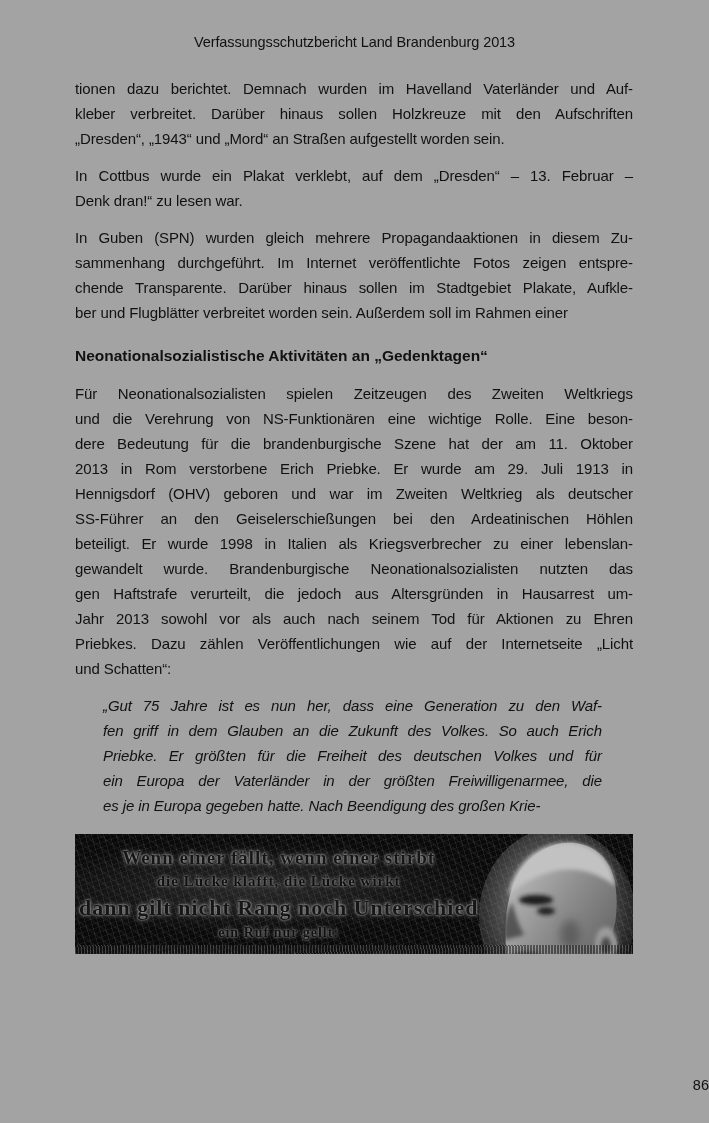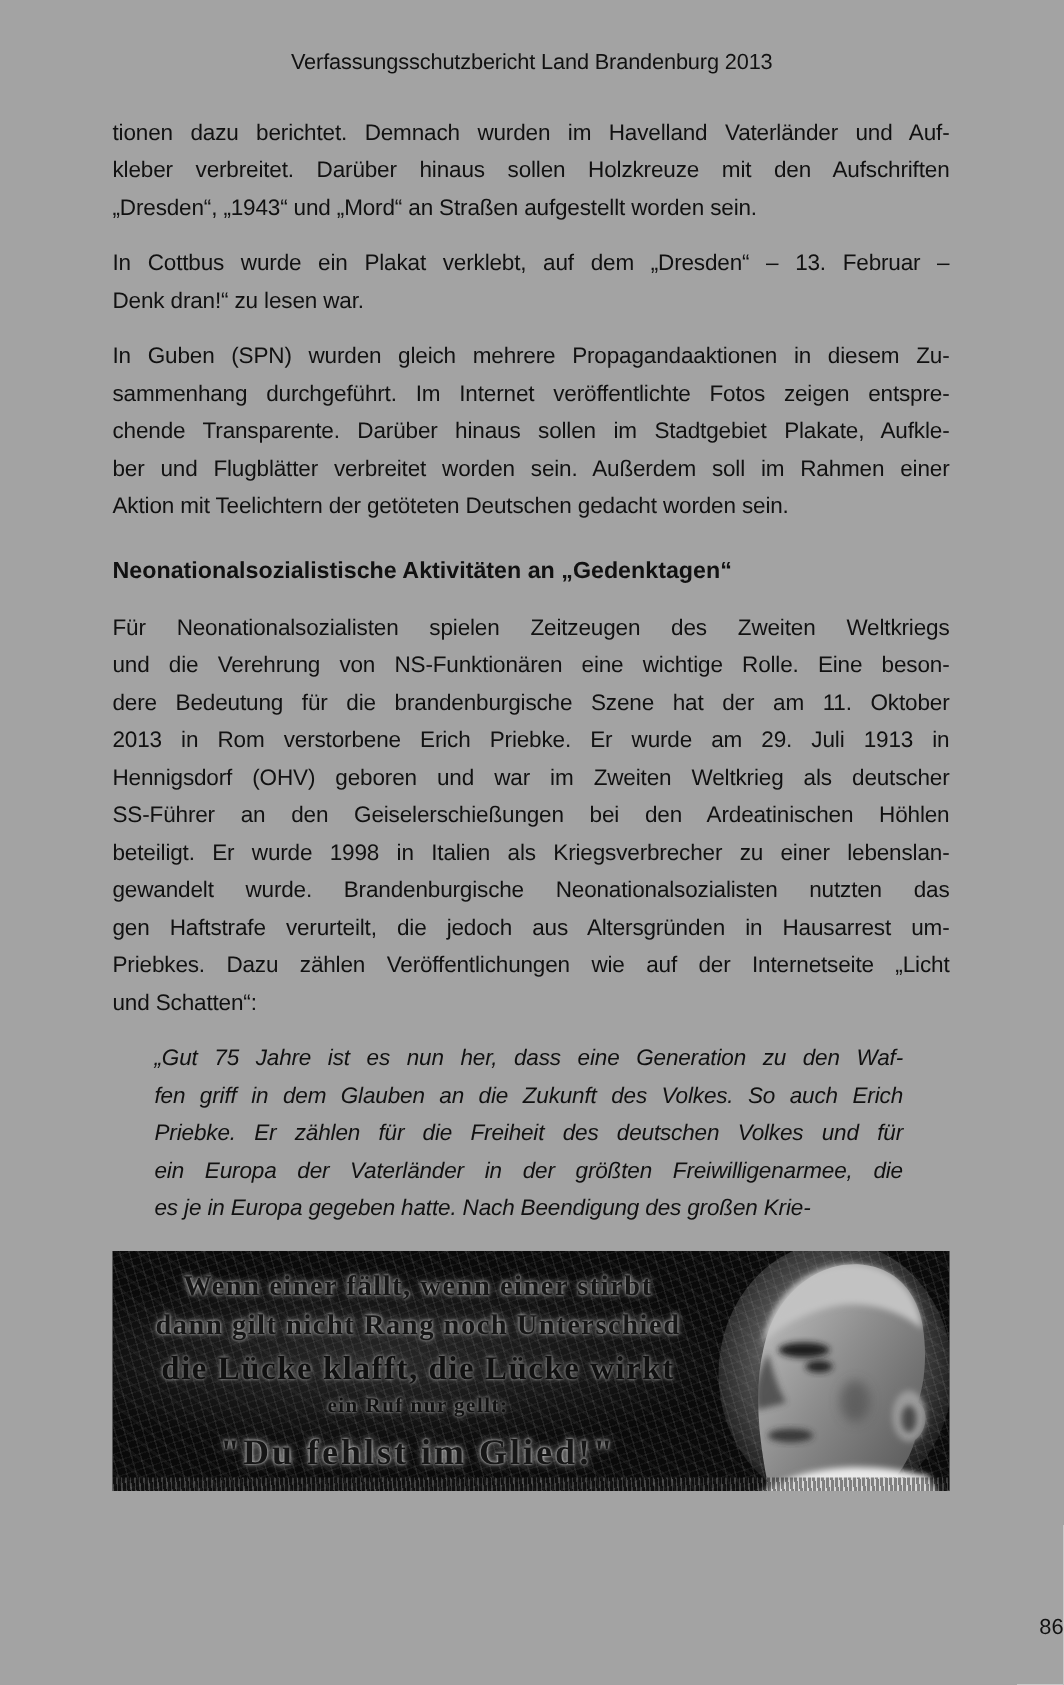--- a/index.html
+++ b/index.html
@@ -46,21 +46,21 @@
   .heading {
     font-weight: bold;
     font-size: 15.5px;
     line-height: 25px;
     margin: 18px 0 13px 0;
   }
   
   .banner {
     position: relative;
     margin-top: 16px;
-    height: 160px;
+    height: 120px;
     overflow: hidden;
     background:
       radial-gradient(ellipse 60% 55% at 32% 45%, rgba(110,110,110,0.30), rgba(0,0,0,0) 70%),
       repeating-linear-gradient(74deg, rgba(150,150,150,0.13) 0 1px, rgba(0,0,0,0) 1px 6px),
       repeating-linear-gradient(-18deg, rgba(120,120,120,0.10) 0 1px, rgba(0,0,0,0) 1px 5px),
       repeating-linear-gradient(38deg, rgba(90,90,90,0.12) 0 2px, rgba(0,0,0,0) 2px 9px),
       #0a0a0a;
   }
   .banner::after {
     content: "";
@@ -129,50 +129,50 @@
         </div>
         <div class="para">
           <div class="line">In Cottbus wurde ein Plakat verklebt, auf dem „Dresden“ – 13. Februar –</div>
           <div class="line">Denk dran!“ zu lesen war.</div>
         </div>
         <div class="para">
           <div class="line">In Guben (SPN) wurden gleich mehrere Propagandaaktionen in diesem Zu-</div>
           <div class="line">sammenhang durchgeführt. Im Internet veröffentlichte Fotos zeigen entspre-</div>
           <div class="line">chende Transparente. Darüber hinaus sollen im Stadtgebiet Plakate, Aufkle-</div>
           <div class="line">ber und Flugblätter verbreitet worden sein. Außerdem soll im Rahmen einer</div>
-          <div class="line">Aktion mit Teelichtern der getöteten Deutschen gedacht worden sein.</div>
         </div>
         <div class="heading">Neonationalsozialistische Aktivitäten an „Gedenktagen“</div>
         <div class="para">
           <div class="line">Für Neonationalsozialisten spielen Zeitzeugen des Zweiten Weltkriegs</div>
           <div class="line">und die Verehrung von NS-Funktionären eine wichtige Rolle. Eine beson-</div>
           <div class="line">dere Bedeutung für die brandenburgische Szene hat der am 11. Oktober</div>
           <div class="line">2013 in Rom verstorbene Erich Priebke. Er wurde am 29. Juli 1913 in</div>
           <div class="line">Hennigsdorf (OHV) geboren und war im Zweiten Weltkrieg als deutscher</div>
           <div class="line">SS-Führer an den Geiselerschießungen bei den Ardeatinischen Höhlen</div>
           <div class="line">beteiligt. Er wurde 1998 in Italien als Kriegsverbrecher zu einer lebenslan-</div>
           <div class="line">gewandelt wurde. Brandenburgische Neonationalsozialisten nutzten das</div>
           <div class="line">gen Haftstrafe verurteilt, die jedoch aus Altersgründen in Hausarrest um-</div>
+          <div class="line">Jahr 2013 sowohl vor als auch nach seinem Tod für Aktionen zu Ehren</div>
           <div class="line">Priebkes. Dazu zählen Veröffentlichungen wie auf der Internetseite „Licht</div>
           <div class="line">und Schatten“:</div>
         </div>
         <div class="para quote">
           <div class="line">„Gut 75 Jahre ist es nun her, dass eine Generation zu den Waf-</div>
           <div class="line">fen griff in dem Glauben an die Zukunft des Volkes. So auch Erich</div>
-          <div class="line">Priebke. Er zählen für die Freiheit des deutschen Volkes und für</div>
+          <div class="line">Priebke. Er größten für die Freiheit des deutschen Volkes und für</div>
           <div class="line">ein Europa der Vaterländer in der größten Freiwilligenarmee, die</div>
           <div class="line">es je in Europa gegeben hatte. Nach Beendigung des großen Krie-</div>
         </div>
       </div>
 
     <div class="banner">
       <div class="banner-text" id="banner-text">
           <div class="banner-line em-large">Wenn einer fällt, wenn einer stirbt</div>
+          <div class="banner-line em-small">die Lücke klafft, die Lücke wirkt</div>
           <div class="banner-line em-large">dann gilt nicht Rang noch Unterschied</div>
-          <div class="banner-line em-small">die Lücke klafft, die Lücke wirkt</div>
           <div class="banner-line em-small">ein Ruf nur gellt:</div>
           <div class="banner-line em-xlarge">"Du fehlst im Glied!"</div>
         </div>
 
       <svg class="portrait" viewBox="0 0 158 164" xmlns="http://www.w3.org/2000/svg">
         <defs>
           <radialGradient id="glow" cx="48%" cy="45%" r="62%">
             <stop offset="0%" stop-color="#d9d9d9" stop-opacity="0.95"></stop>
             <stop offset="55%" stop-color="#9a9a9a" stop-opacity="0.45"></stop>
             <stop offset="100%" stop-color="#9a9a9a" stop-opacity="0"></stop>

